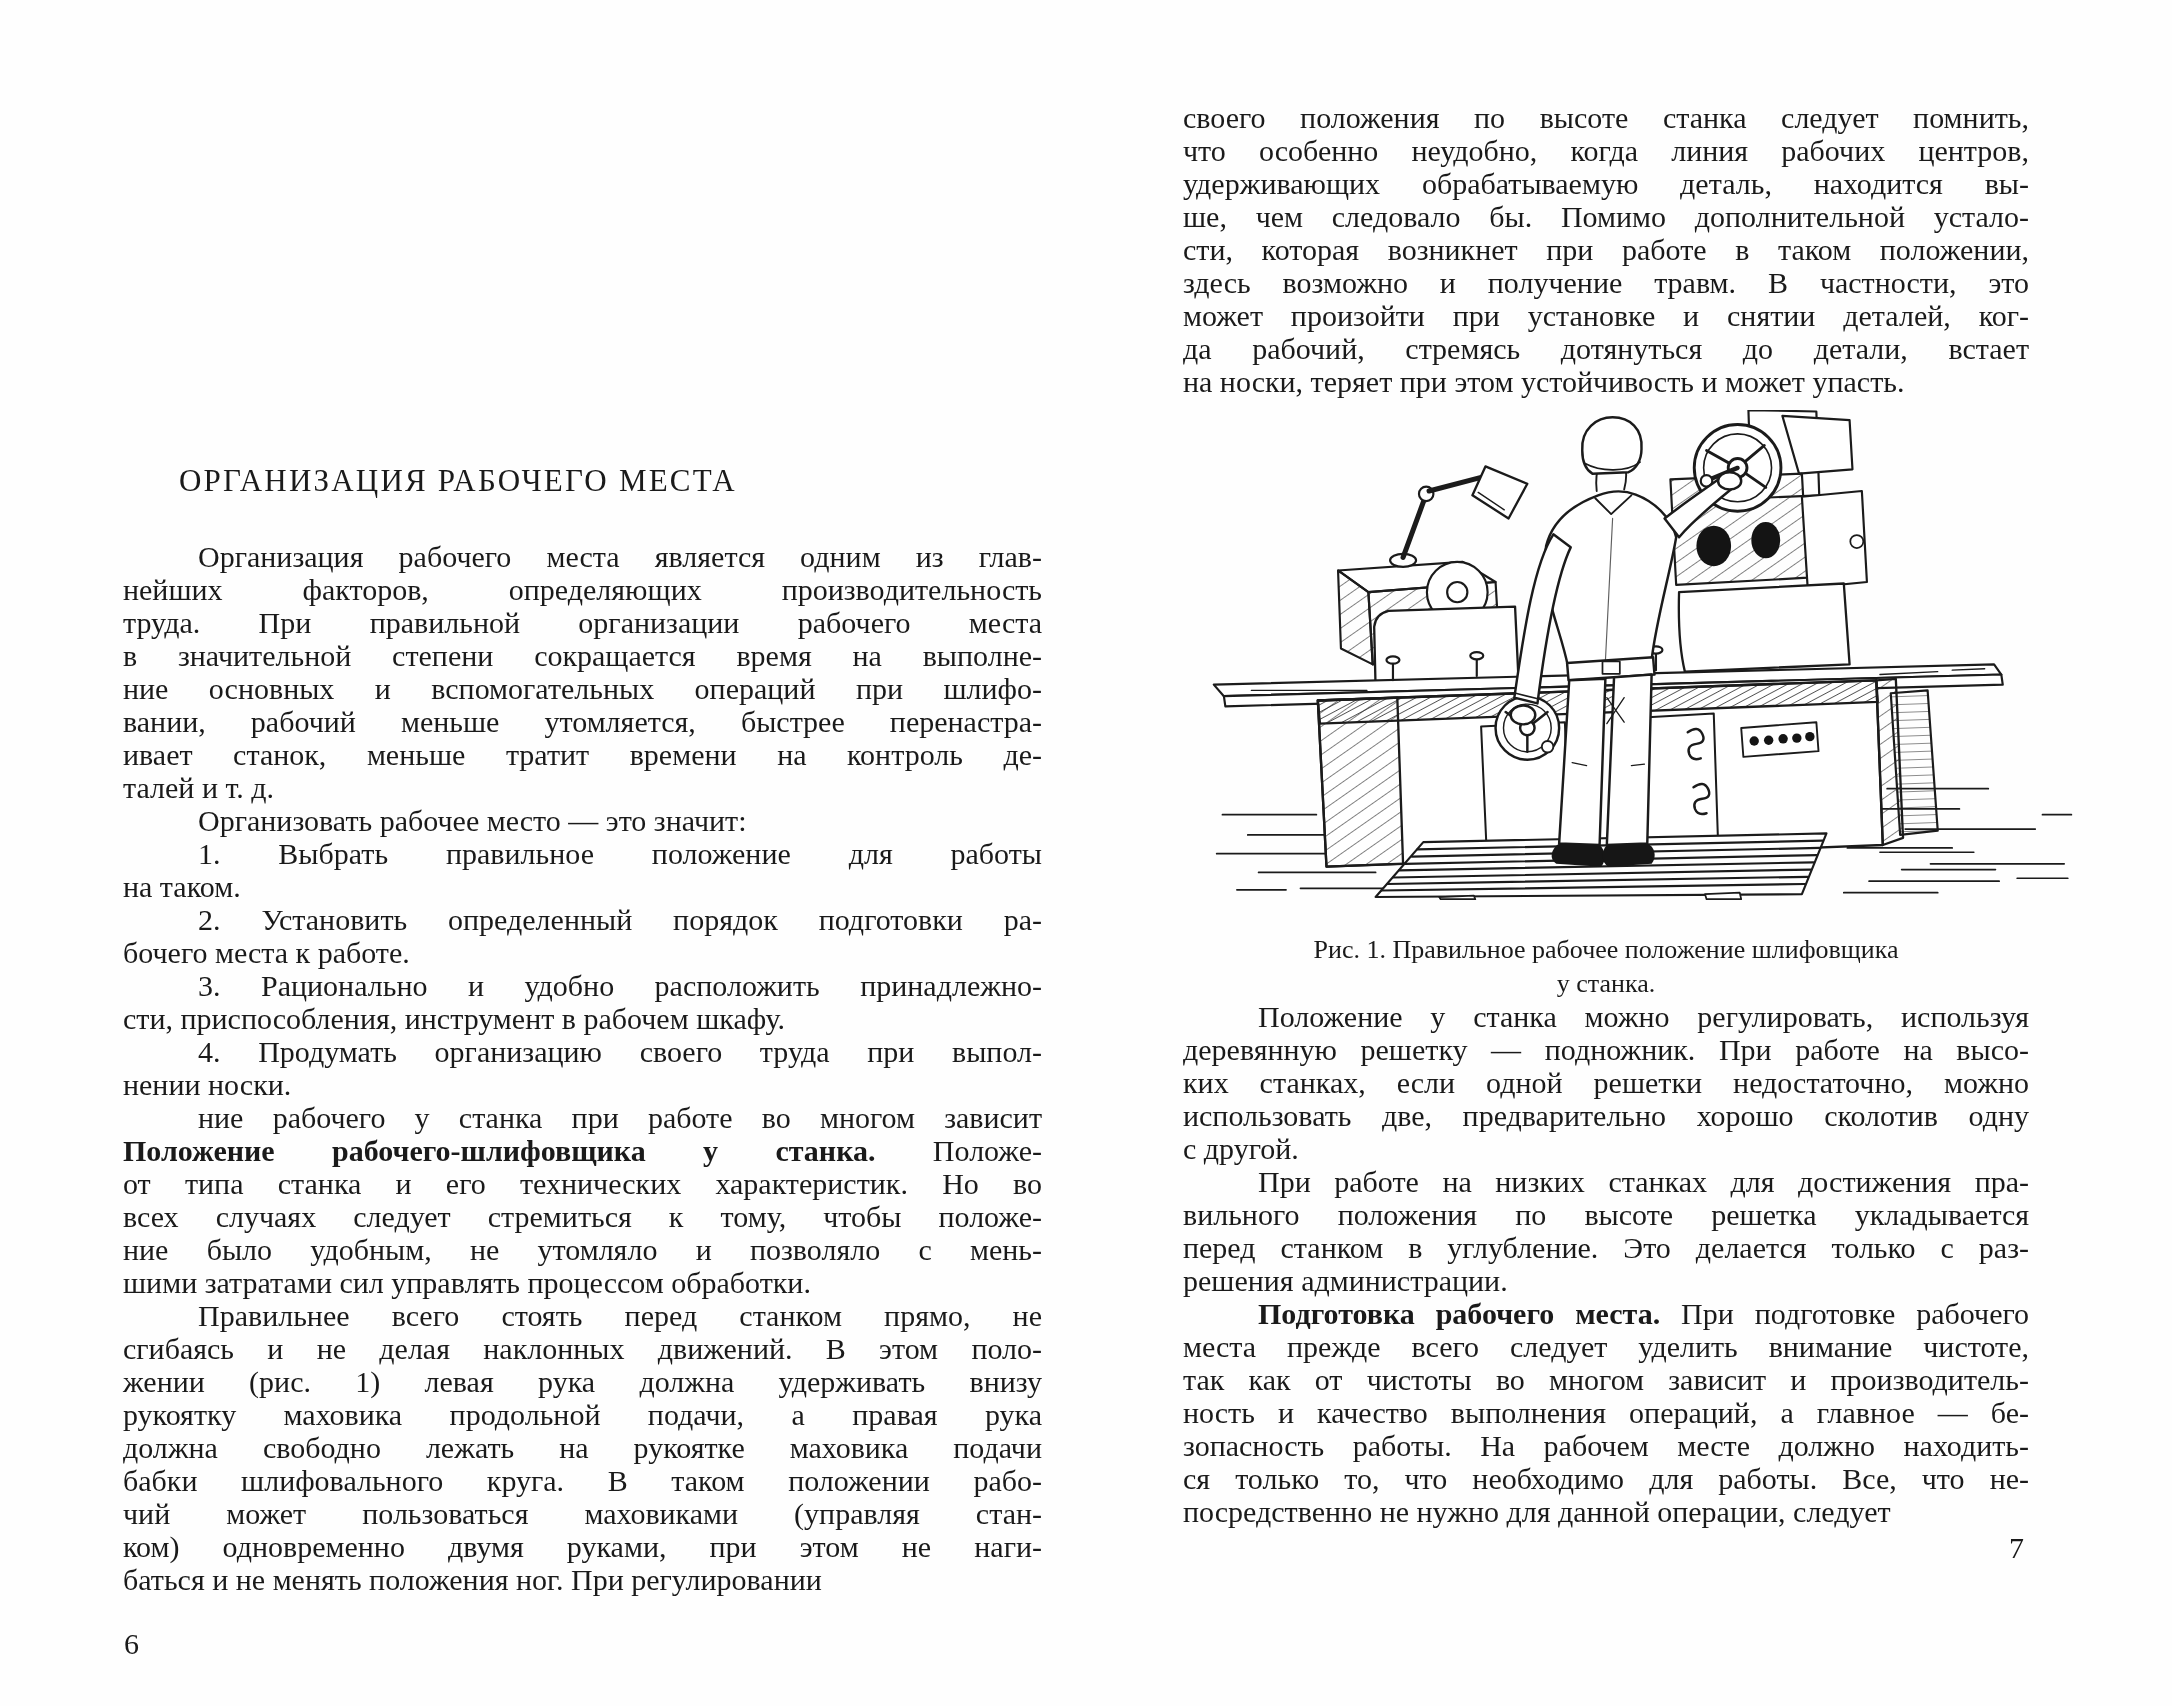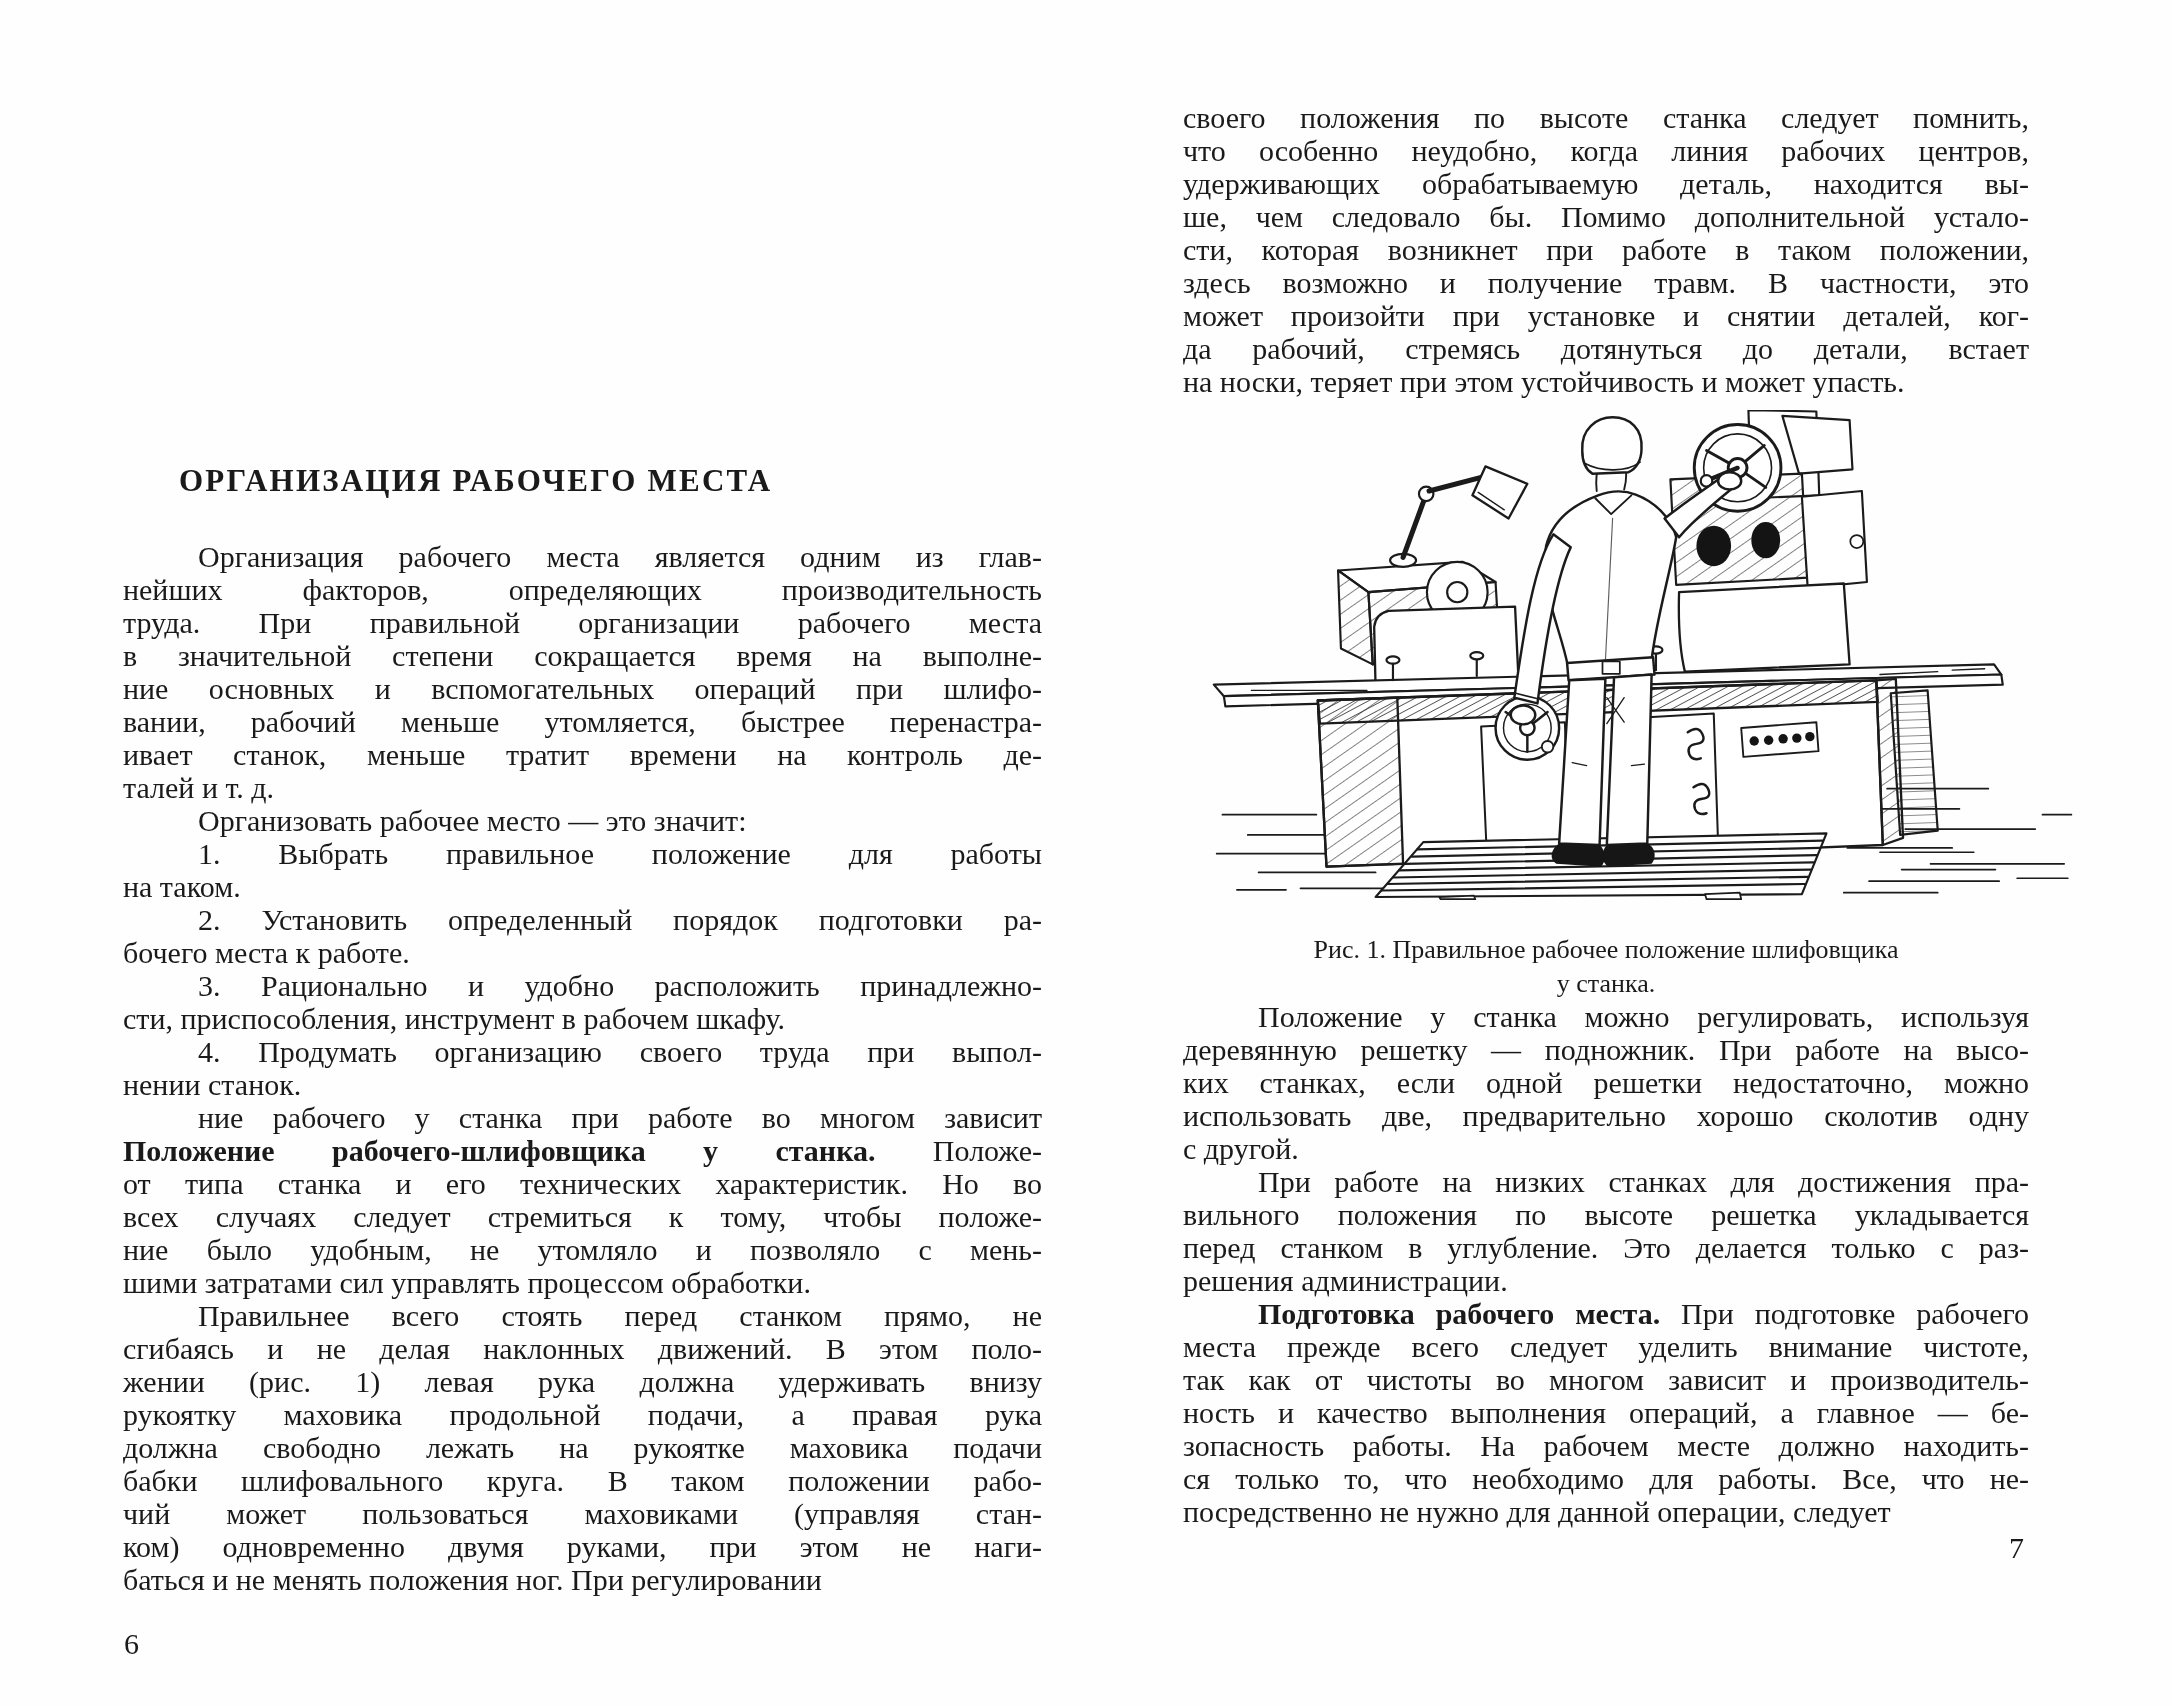--- a/index.html
+++ b/index.html
@@ -7,21 +7,21 @@
     position:relative; width:2172px; height:1707px;
     background:#fefefe; overflow:hidden;
     font-family:"Liberation Serif","DejaVu Serif",serif;
     color:#1a1a1a;
   }
   .col { position:absolute; }
   .leftcol  { left:123px;  top:463px;  width:919px; font-size:30px; line-height:33px; }
   .rtopcol  { left:1183px; top:101px;  width:846px; font-size:30px; line-height:33px; }
   .rbotcol  { left:1183px; top:1000px; width:846px; font-size:30px; line-height:33px; }
   .heading {
-    font-weight:bold; font-size:31px; line-height:36px;
+    font-weight:normal; font-size:31px; line-height:36px;
     letter-spacing:2.2px; padding-left:56px; margin:0 0 41px 0;
     white-space:nowrap;
   }
   .para { margin:0; }
   .para .line { text-align:justify; text-align-last:justify; }
   .para .line:last-child { text-align-last:auto; }
   .para.indent .line:first-child { text-indent:75px; }
   .line span.b { font-weight:bold; }
   .caption {
     position:absolute; left:1183px; top:895px; width:846px;
@@ -60,21 +60,21 @@
     <div class="para indent">
         <div class="line"><span>2. Установить определенный порядок подготовки ра-</span></div>
         <div class="line"><span>бочего места к работе.</span></div>
       </div>
     <div class="para indent">
         <div class="line"><span>3. Рационально и удобно расположить принадлежно-</span></div>
         <div class="line"><span>сти, приспособления, инструмент в рабочем шкафу.</span></div>
       </div>
     <div class="para indent">
         <div class="line"><span>4. Продумать организацию своего труда при выпол-</span></div>
-        <div class="line"><span>нении станок.</span></div>
+        <div class="line"><span>нении носки.</span></div>
       </div>
     <div class="para indent">
         <div class="line"><span>ние рабочего у станка при работе во многом зависит</span></div>
         <div class="line"><span class="b">Положение рабочего-шлифовщика у станка.</span><span> Положе-</span></div>
         <div class="line"><span>от типа станка и его технических характеристик. Но во</span></div>
         <div class="line"><span>всех случаях следует стремиться к тому, чтобы положе-</span></div>
         <div class="line"><span>ние было удобным, не утомляло и позволяло с мень-</span></div>
         <div class="line"><span>шими затратами сил управлять процессом обработки.</span></div>
       </div>
     <div class="para indent">

